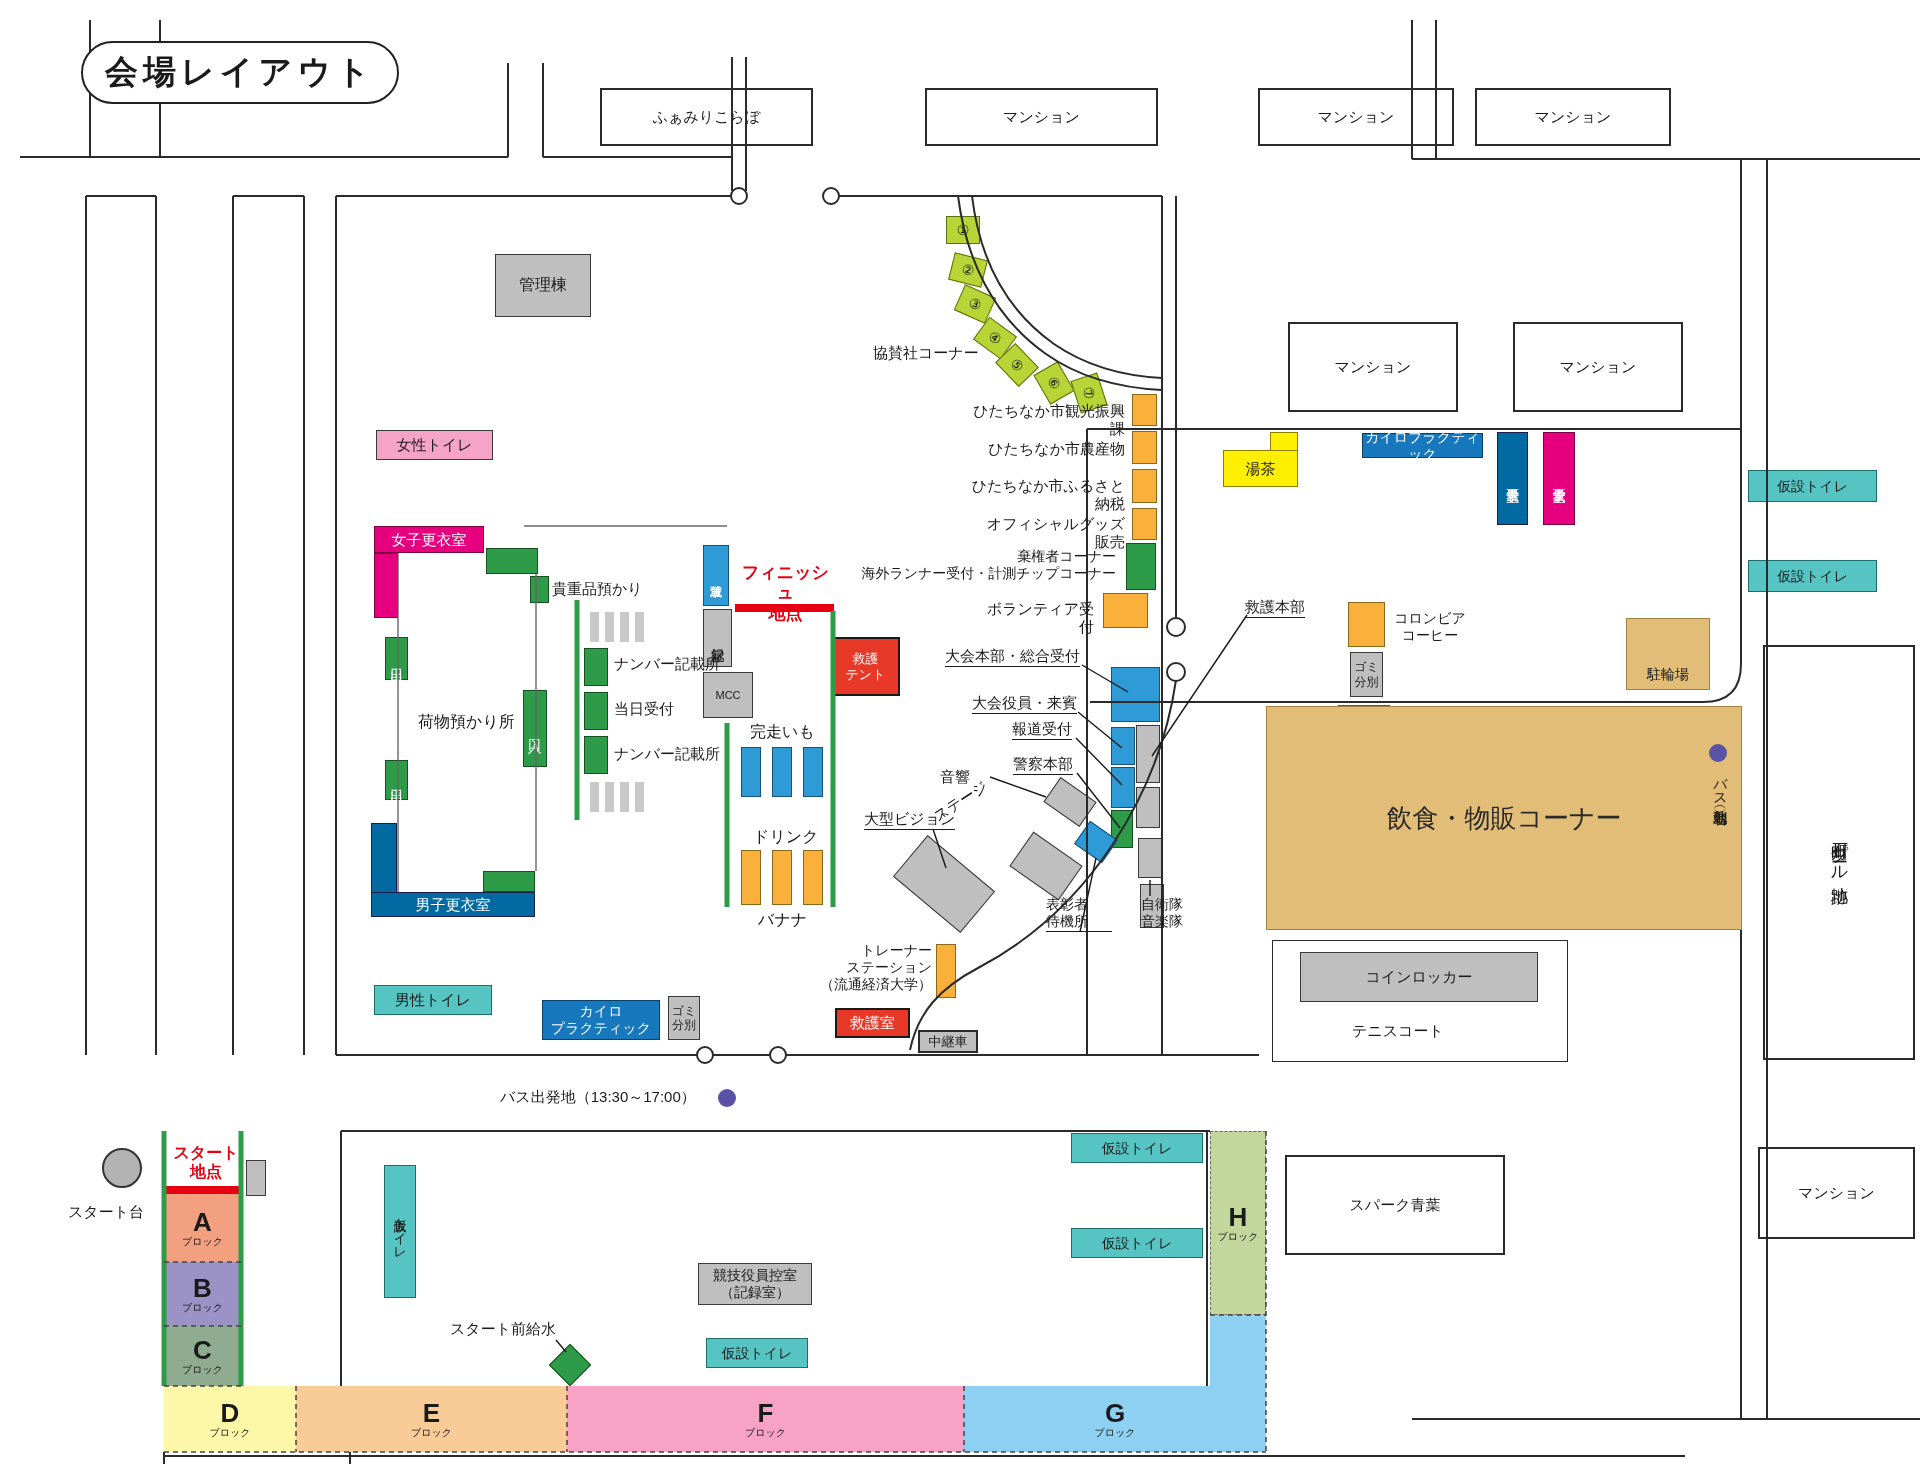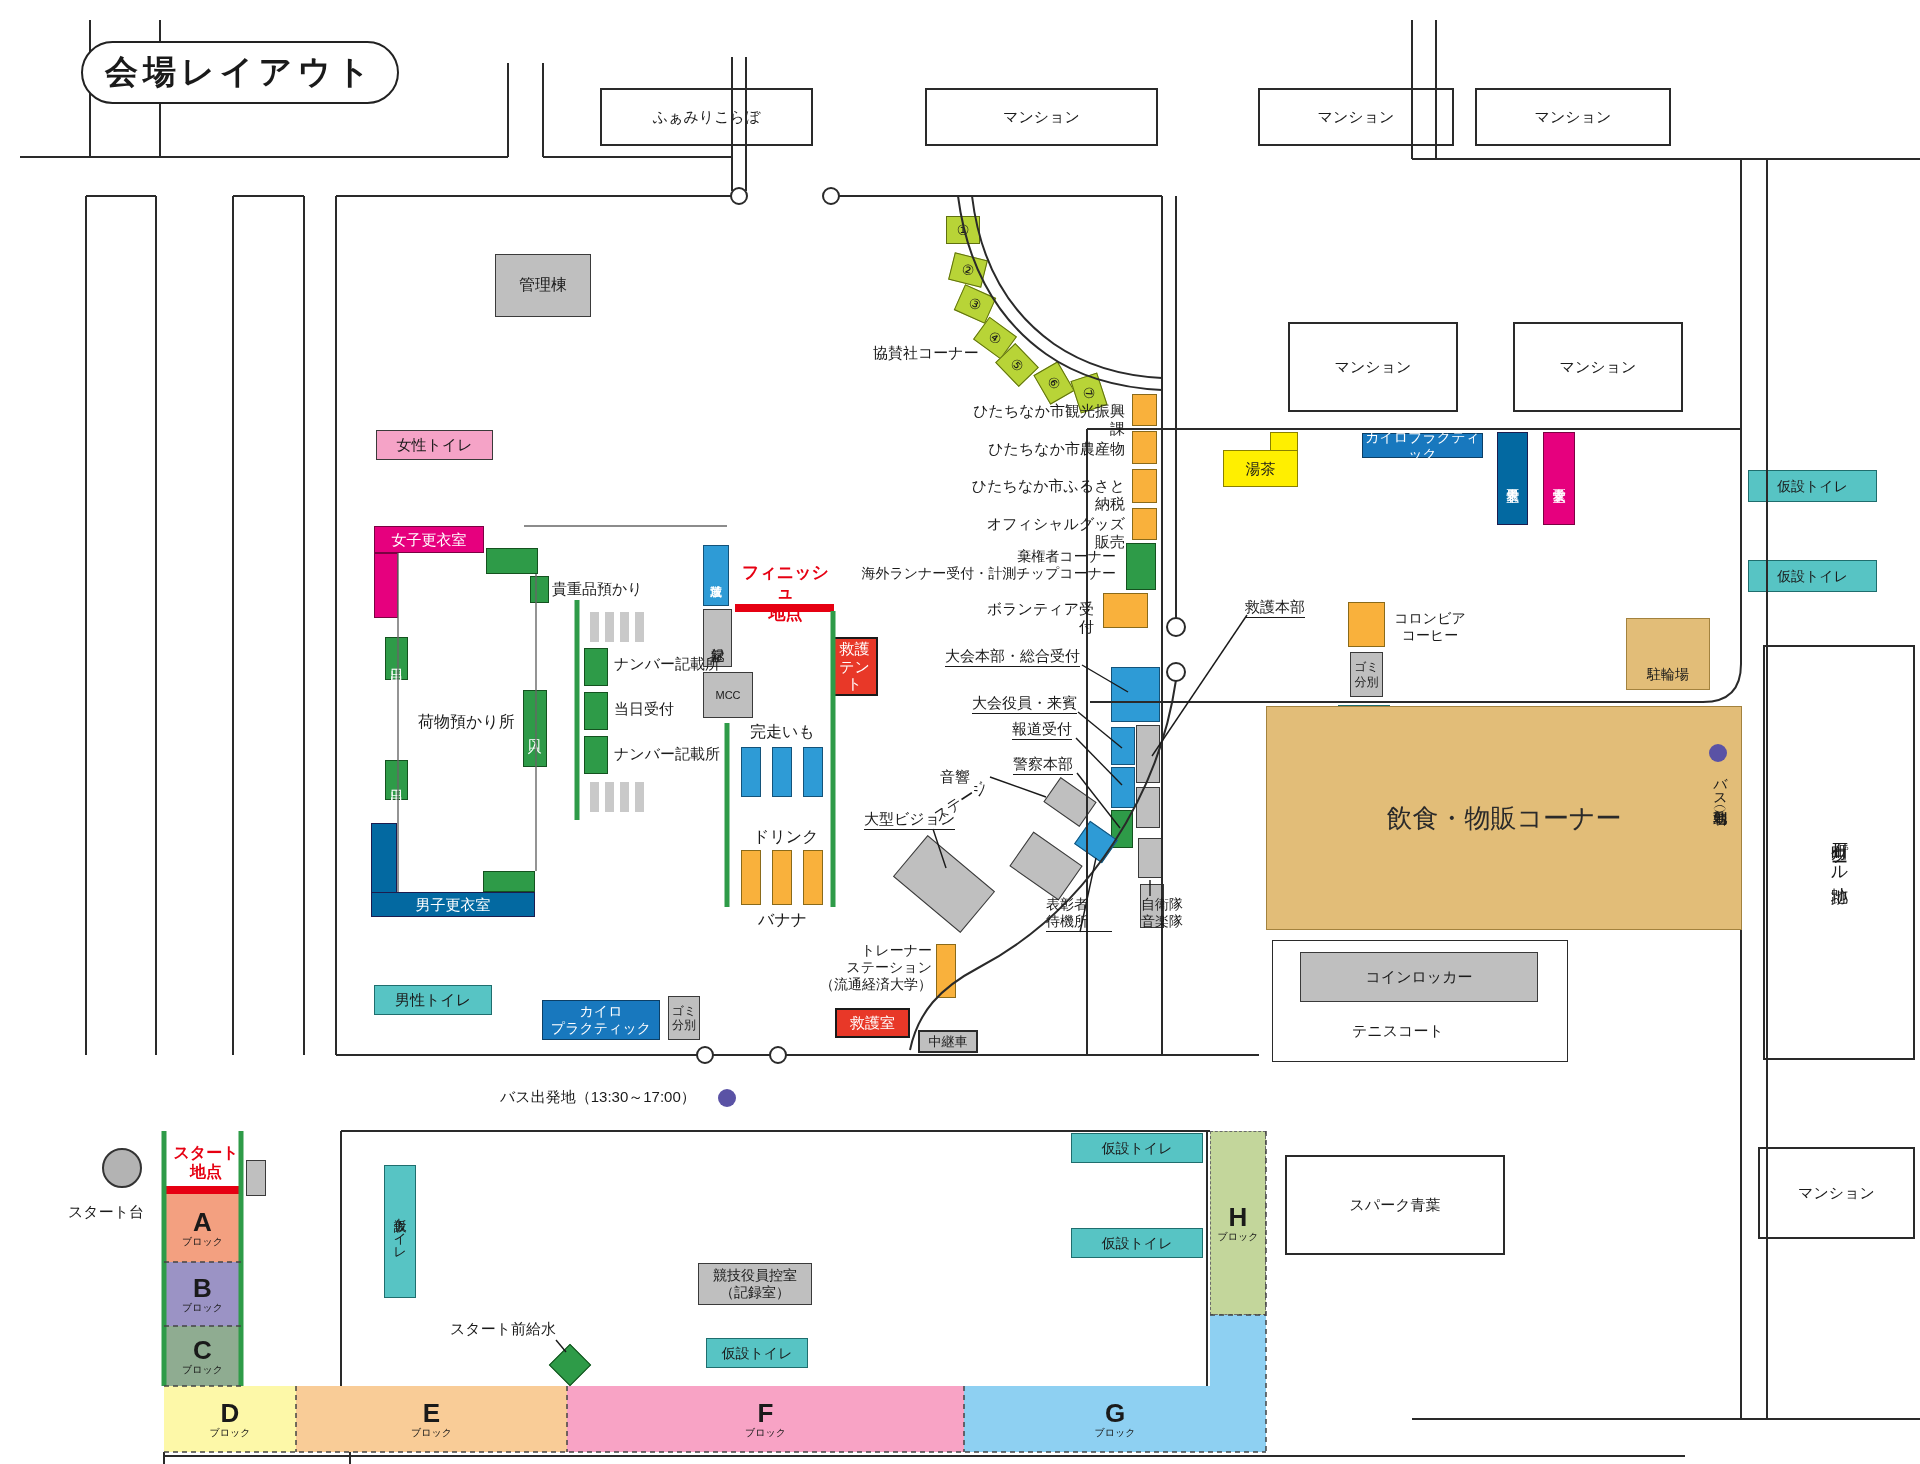--- a/index.html
+++ b/index.html
@@ -80,21 +80,21 @@
 プラクティック</div>
   <div class="b gray" style="left:668px;top:996px;width:32px;height:44px;font-size:12px">ゴミ
 分別</div>
 
   <div class="b blue vt" style="left:703px;top:545px;width:26px;height:61px;font-size:12px;letter-spacing:0">茨城放送</div>
   <div class="lbl redtxt" style="left:737px;top:563px;width:97px;text-align:center;font-size:17px">フィニッシュ
 地点</div>
   <div class="b" style="left:735px;top:604px;width:99px;height:8px;background:#e60012"></div>
   <div class="b gray vt" style="left:703px;top:609px;width:29px;height:58px;font-size:13px;letter-spacing:0">記録室</div>
   <div class="b gray" style="left:703px;top:672px;width:50px;height:46px;font-size:11px">MCC</div>
-  <div class="b red" style="left:831px;top:637px;width:47px;height:59px;font-size:15px">救護
+  <div class="b red" style="left:831px;top:637px;width:69px;height:59px;font-size:13px">救護
 テント</div>
 
   <div class="lbl" style="left:750px;top:722px;font-size:16px">完走いも</div>
   <div class="b blue" style="left:741px;top:747px;width:20px;height:50px"></div>
   <div class="b blue" style="left:772px;top:747px;width:20px;height:50px"></div>
   <div class="b blue" style="left:803px;top:747px;width:20px;height:50px"></div>
   <div class="lbl" style="left:753px;top:827px;font-size:16px">ドリンク</div>
   <div class="b orange" style="left:741px;top:850px;width:20px;height:55px"></div>
   <div class="b orange" style="left:772px;top:850px;width:20px;height:55px"></div>
   <div class="b orange" style="left:803px;top:850px;width:20px;height:55px"></div>

